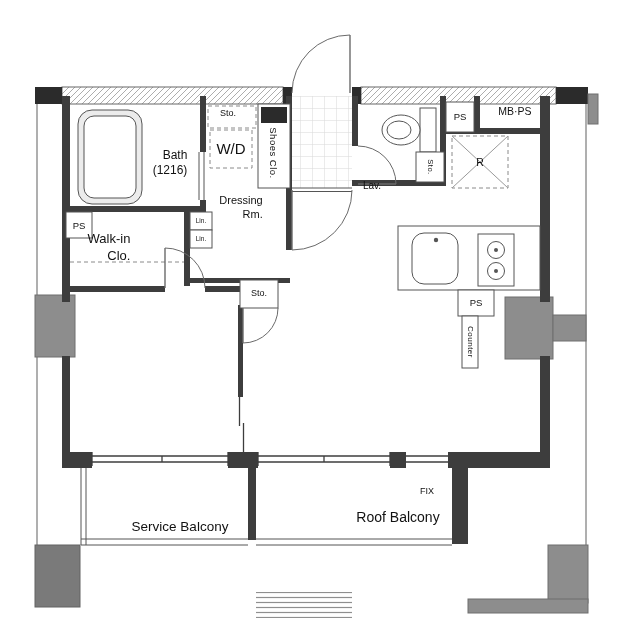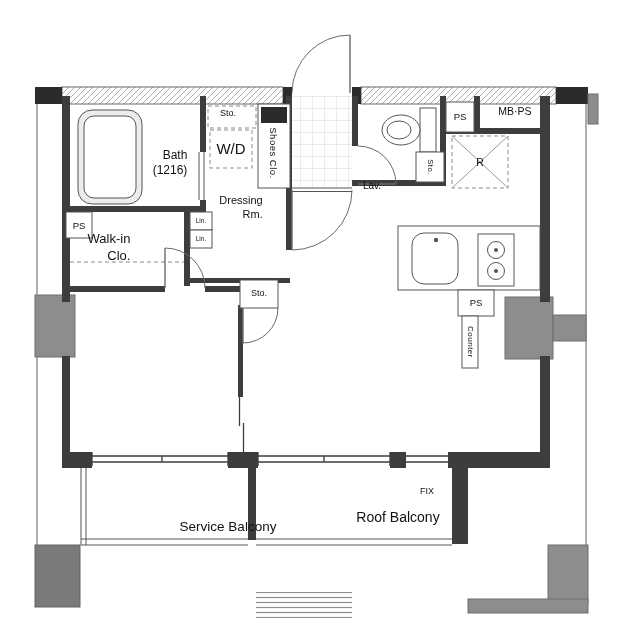--- a/index.html
+++ b/index.html
@@ -234,16 +234,16 @@
   <div class="lbl v" style="left:430px;top:167px;font-size:7.5px;">Sto.</div>
   <div class="lbl" style="left:480px;top:163px;font-size:10.5px;">R</div>
   <div class="lbl" style="left:460px;top:117px;font-size:9.5px;">PS</div>
   <div class="lbl" style="left:515px;top:112px;font-size:10.5px;">MB·PS</div>
   <div class="lbl" style="left:259px;top:294px;font-size:9px;">Sto.</div>
   <div class="lbl" style="left:476px;top:303px;font-size:9.5px;">PS</div>
   <div class="lbl v" style="left:470px;top:342px;font-size:8px;">Counter</div>
   <div class="lbl" style="left:374px;top:369px;font-size:15px;">
   </div>
   <div class="lbl" style="left:427px;top:483px;font-size:9px;margin-top:9px;">FIX</div>
-  <div class="lbl" style="left:180px;top:527px;font-size:13.5px;margin-left:48px;">Service Balcony</div>
+  <div class="lbl" style="left:180px;top:527px;font-size:13.5px;">Service Balcony</div>
   <div class="lbl" style="left:398px;top:518px;font-size:14px;">Roof Balcony</div>
 
 </div>
 
 </body></html>

